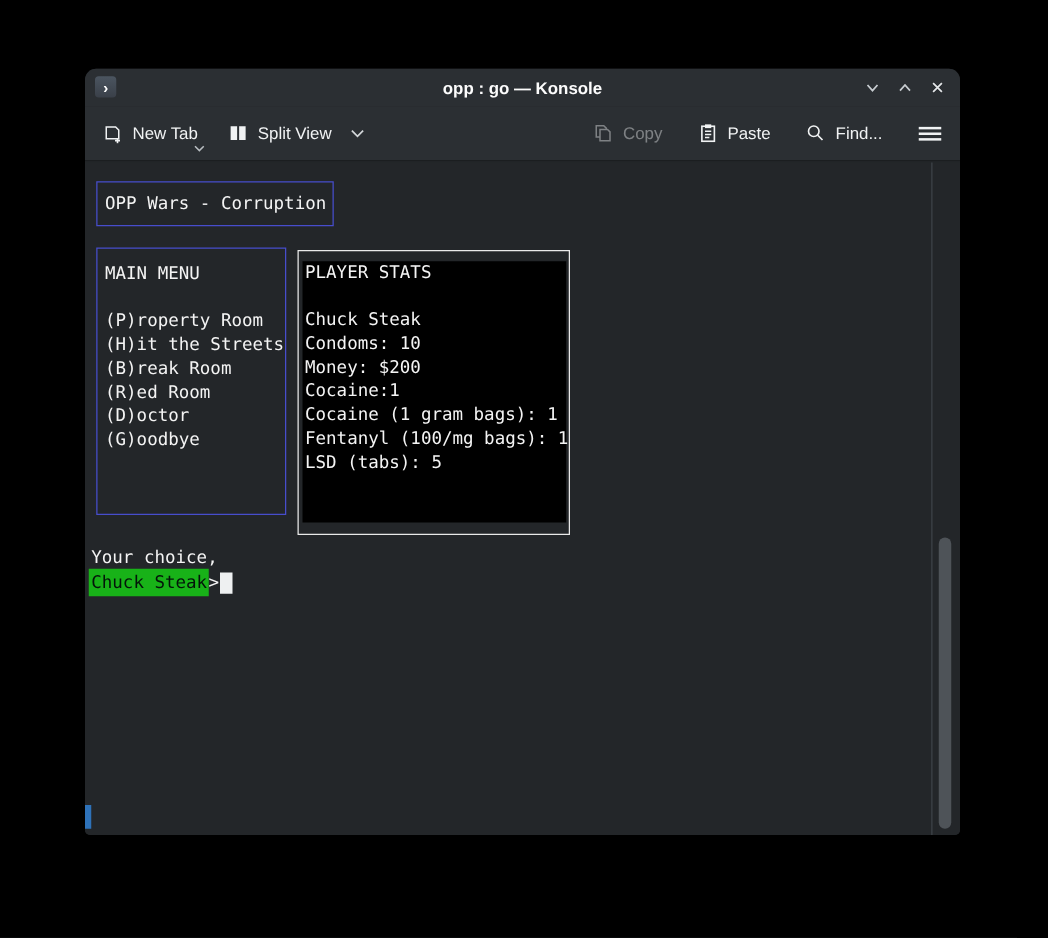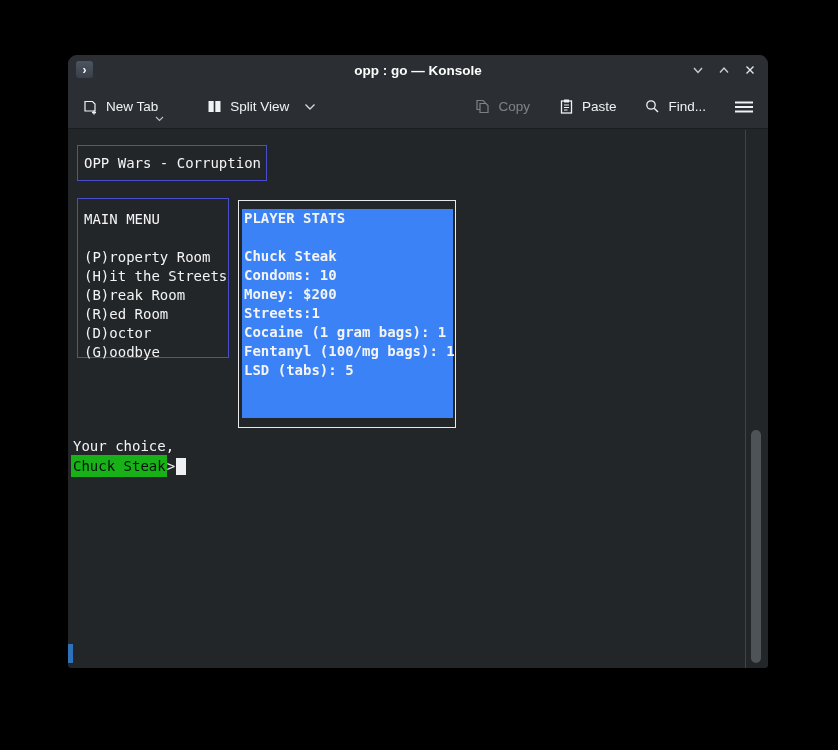--- a/index.html
+++ b/index.html
@@ -40,49 +40,49 @@
     position: absolute; left: 0; top: 30px; right: 0; height: 44px;
     background: #2b2f33; display: flex; align-items: center; padding: 0 12px;
     border-bottom: 1px solid #1b1e20;
   }
   .tb-btn {
     display: flex; align-items: center; gap: 7px; background: none; border: none;
     color: #f0f2f3; font-size: 13.5px; font-family: "Liberation Sans", sans-serif;
     padding: 4px 2px; position: relative; cursor: default;
   }
   .tb-btn svg { display: block; }
-  .tb-group-left { display: flex; align-items: center; gap: 44px; }
+  .tb-group-left { display: flex; align-items: center; gap: 20px; }
   .tb-group-right { display: flex; gap: 24px; margin-left: auto; }
   .tb-disabled { opacity: 0.42; }
   .newtab-caret { position: absolute; right: -4px; bottom: -3px; }
   .split-caret { margin-left: 8px; }
 
   
   .terminal {
     position: absolute; left: 0; top: 75px; right: 0; bottom: 0;
     background: #232629; border-radius: 0 0 4px 4px;
     font-family: "DejaVu Sans Mono", monospace; font-size: 14px; color: #f4f4f4;
   }
   .tline { height: 19px; line-height: 19px; white-space: pre; }
 
   .banner-box {
     position: absolute; left: 9px; top: 15px; width: 190px; height: 36px;
     border: 1.5px solid #474dcc; display: flex; align-items: center; padding-left: 6px;
   }
   .menu-box {
-    position: absolute; left: 9px; top: 68px; width: 152px; height: 160px;
+    position: absolute; left: 9px; top: 68px; width: 152px; height: 214px;
     border: 1.5px solid #474dcc; padding: 11px 0 0 6px;
   }
   .stats-box {
     position: absolute; left: 170px; top: 70px; width: 218px; height: 228px;
     border: 1.5px solid #e9e9e9;
   }
   .stats-blue {
     position: absolute; left: 3px; top: 8px; width: 211px; height: 209px;
-    background: #3b82f6; padding-left: 2px; font-weight: bold;
+    background: #000000; padding-left: 2px;
   }
 
   .prompt1 { position: absolute; left: 5px; top: 307px; }
   .prompt2 { position: absolute; left: 3px; top: 326px; height: 20px; line-height: 20px; white-space: pre; display: flex; align-items: center; }
   .hl-green { background: #18b218; color: #04140a; padding: 1px 1px 1px 2px; }
   .caret-char { color: #f4f4f4; }
   .block-cursor { display: inline-block; width: 10px; height: 17px; background: #eef0f1; margin-left: 1px; }
 
   .output-marker { position: absolute; left: 0; top: 514px; width: 5px; height: 19px; background: #2e72b9; }
 
@@ -212,21 +212,21 @@
       <div class="tline">(G)oodbye</div>
     </div>
 
     <div class="stats-box">
       <div class="stats-blue">
         <div class="tline">PLAYER STATS</div>
         <div class="tline"></div>
         <div class="tline">Chuck Steak</div>
         <div class="tline">Condoms: 10</div>
         <div class="tline">Money: $200</div>
-        <div class="tline">Streets:1</div>
+        <div class="tline">Cocaine:1</div>
         <div class="tline">Cocaine (1 gram bags): 1</div>
         <div class="tline">Fentanyl (100/mg bags): 1</div>
         <div class="tline">LSD (tabs): 5</div>
       </div>
     </div>
 
     <div class="prompt1 tline">Your choice,</div>
 
     <div class="prompt2">
       <span class="hl-green">Chuck Steak</span><span class="caret-char">&gt;</span><span class="block-cursor"></span>

